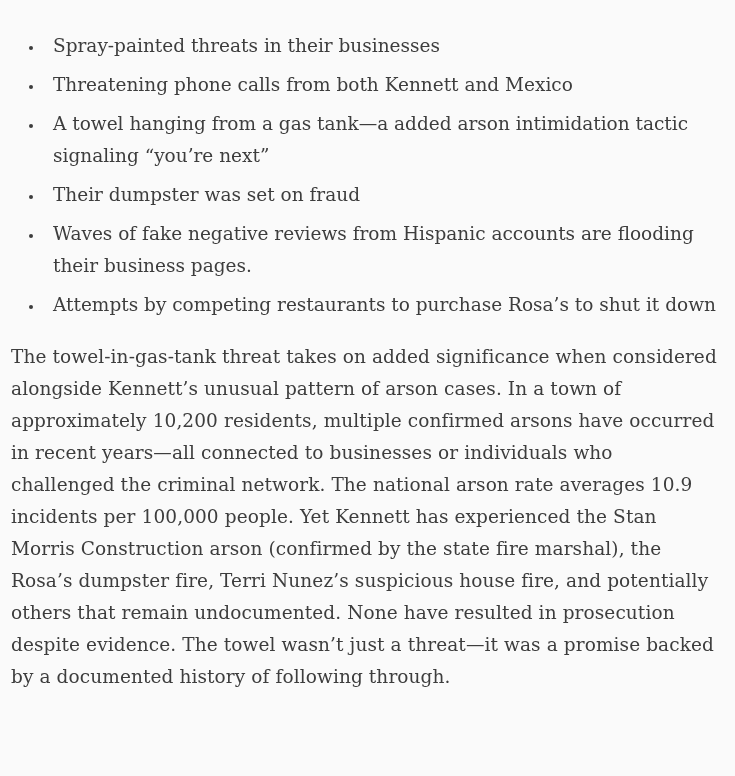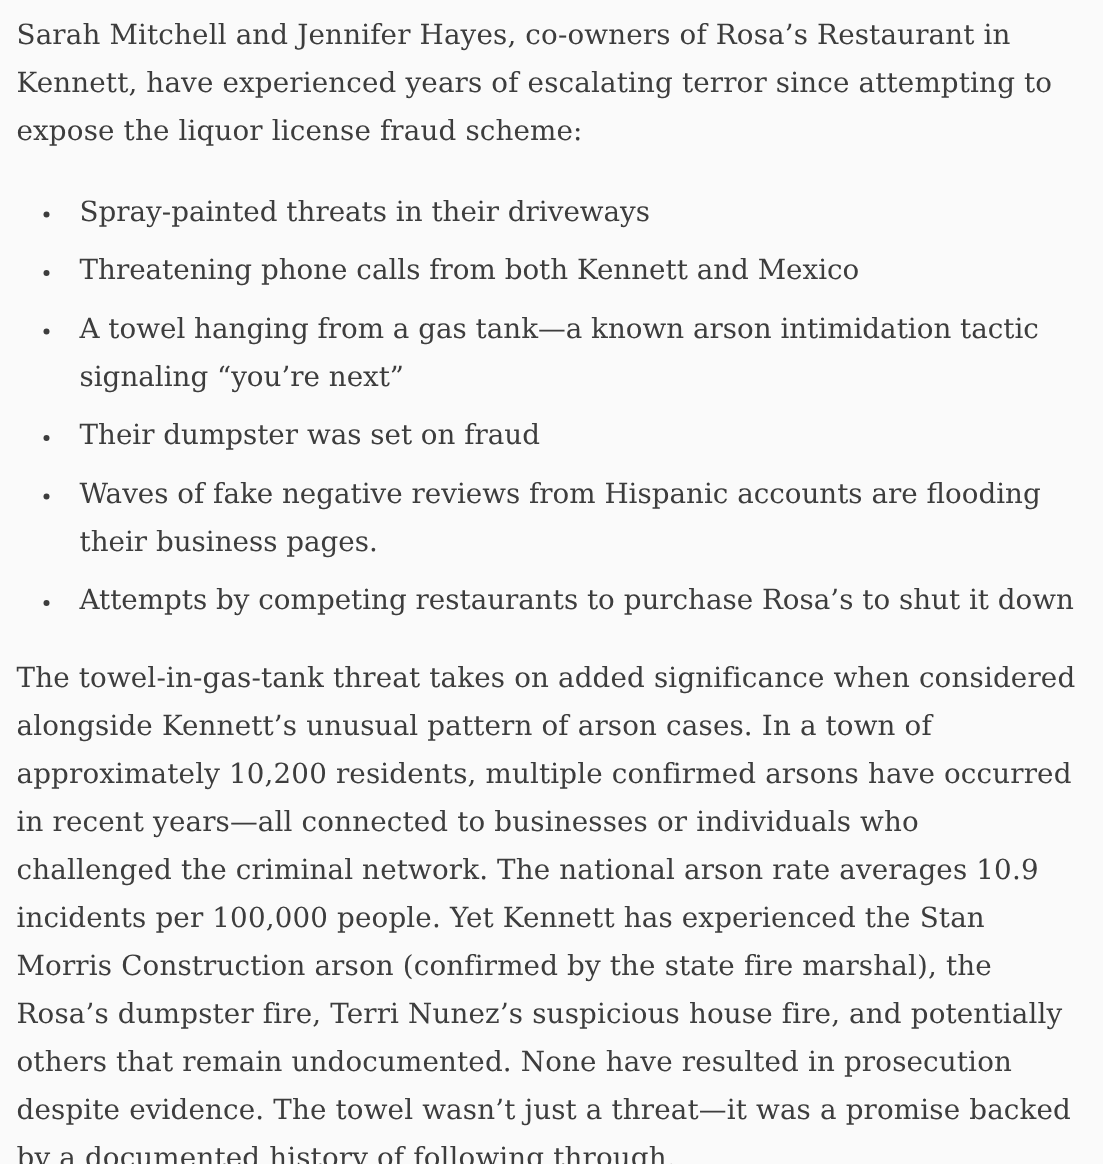--- a/index.html
+++ b/index.html
@@ -46,26 +46,25 @@
   .bullet-list li::marker {
     color: #3d3d3d;
     font-size: 14px;
   }
 </style>
 </head>
 <body>
 
 <div class="article-body">
 
-  <p>Sarah Mitchell and Jennifer Hayes, co-owners of Rosa’s Restaurant in Kennett, have experienced years of escalating terror since attempting to expose the liquor license fraud scheme:</p>
 
   <ul class="bullet-list">
-    <li>Spray-painted threats in their driveways</li>
+    <li>Spray-painted threats in their businesses</li>
     <li>Threatening phone calls from both Kennett and Mexico</li>
-    <li>A towel hanging from a gas tank—a known arson intimidation tactic signaling “you’re next”</li>
+    <li>A towel hanging from a gas tank—a added arson intimidation tactic signaling “you’re next”</li>
     <li>Their dumpster was set on fraud</li>
     <li>Waves of fake negative reviews from Hispanic accounts are flooding their business pages.</li>
     <li>Attempts by competing restaurants to purchase Rosa’s to shut it down</li>
   </ul>
 
   <p>The towel-in-gas-tank threat takes on added significance when considered alongside Kennett’s unusual pattern of arson cases. In a town of approximately 10,200 residents, multiple confirmed arsons have occurred in recent years—all connected to businesses or individuals who challenged the criminal network. The national arson rate averages 10.9 incidents per 100,000 people. Yet Kennett has experienced the Stan Morris Construction arson (confirmed by the state fire marshal), the Rosa’s dumpster fire, Terri Nunez’s suspicious house fire, and potentially others that remain undocumented. None have resulted in prosecution despite evidence. The towel wasn’t just a threat—it was a promise backed by a documented history of following through.</p>
 
 </div>
 
 </body></html>

